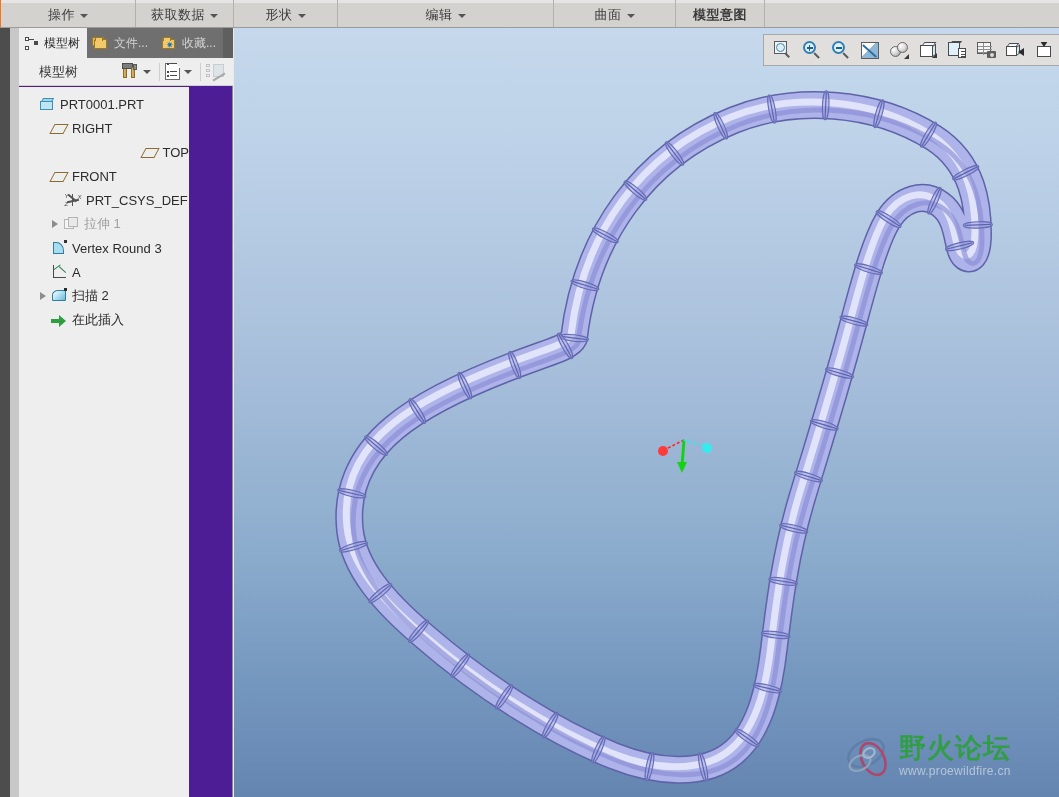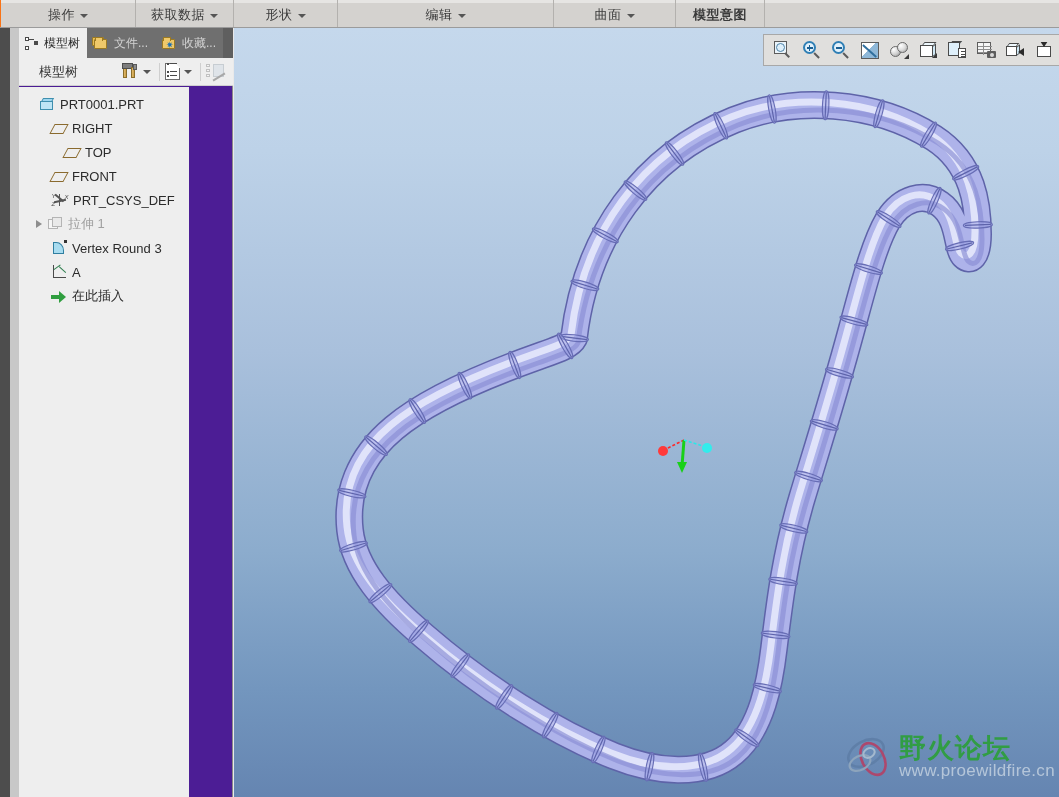--- a/index.html
+++ b/index.html
@@ -370,21 +370,21 @@
     opacity: .95;
   }
   #wm-logo { width: 52px; height: 48px; flex: 0 0 52px; }
   #wm-text { margin-left: 4px; display: flex; flex-direction: column; justify-content: center; }
   #wm-title {
     font-size: 27px; font-weight: bold; color: #2e9e3e;
     letter-spacing: 1px; line-height: 29px;
     font-family: "DejaVu Sans", sans-serif;
   }
   #wm-url {
-    font-size: 17px; color: #b9c9db; letter-spacing: .3px; line-height: 18px;
+    font-size: 12px; color: #b9c9db; letter-spacing: .3px; line-height: 18px;
     font-family: "Liberation Sans", sans-serif;
   }
 </style>
 </head>
 <body>
 
 <div id="app">
 
   <div id="ribbon">
       <div class="ribbon-group" style="width: 136px;">
@@ -490,49 +490,49 @@
           </span>
           <span class="lbl">PRT0001.PRT</span>
         </div>
         <div class="tree-row" style="padding-left: 18px;">
           <span class="exp"></span>
           <span class="ic">
             <span class="i-plane"></span>
           </span>
           <span class="lbl">RIGHT</span>
         </div>
-        <div class="tree-row" style="padding-left: 31px;">
+        <div class="tree-row" style="padding-left: 31px; justify-content: flex-end;">
           <span class="exp"></span>
           <span class="ic">
             <span class="i-plane"></span>
           </span>
           <span class="lbl">TOP</span>
         </div>
         <div class="tree-row" style="padding-left: 18px;">
           <span class="exp"></span>
           <span class="ic">
             <span class="i-plane"></span>
           </span>
           <span class="lbl">FRONT</span>
         </div>
-        <div class="tree-row" style="padding-left: 19px;">
+        <div class="tree-row" style="padding-left: 32px;">
           <span class="exp"></span>
           <span class="ic">
             <span class="i-csys">
               <i class="ax a1"></i>
               <i class="ax a2"></i>
               <i class="ax a3"></i>
               <i class="lt y">Y</i>
               <i class="lt z">Z</i>
               <i class="lt x">X</i>
             </span>
           </span>
           <span class="lbl">PRT_CSYS_DEF</span>
         </div>
-        <div class="tree-row dim" style="padding-left: 14px;">
+        <div class="tree-row dim" style="padding-left: 30px;">
           <span class="exp has"></span>
           <span class="ic">
             <span class="i-extrude">
               <i class="f1"></i>
               <i class="f2"></i>
             </span>
           </span>
           <span class="lbl">拉伸 1</span>
         </div>
         <div class="tree-row" style="padding-left: 18px;">
@@ -549,20 +549,30 @@
           <span class="exp"></span>
           <span class="ic">
             <span class="i-curve">
               <i class="vax"></i>
               <i class="hax"></i>
               <i class="l1"></i>
               <i class="l2"></i>
             </span>
           </span>
           <span class="lbl">A</span>
+        </div>
+        <div class="tree-row" style="padding-left: 18px;">
+          <span class="exp has"></span>
+          <span class="ic">
+            <span class="i-sweep">
+              <i class="bd"></i>
+              <i class="dot"></i>
+            </span>
+          </span>
+          <span class="lbl">扫描 2</span>
         </div>
         <div class="tree-row" style="padding-left: 18px;">
           <span class="exp"></span>
           <span class="ic">
             <span class="i-insert">
               <i class="shaft"></i>
               <i class="head"></i>
             </span>
           </span>
           <span class="lbl">在此插入</span>

